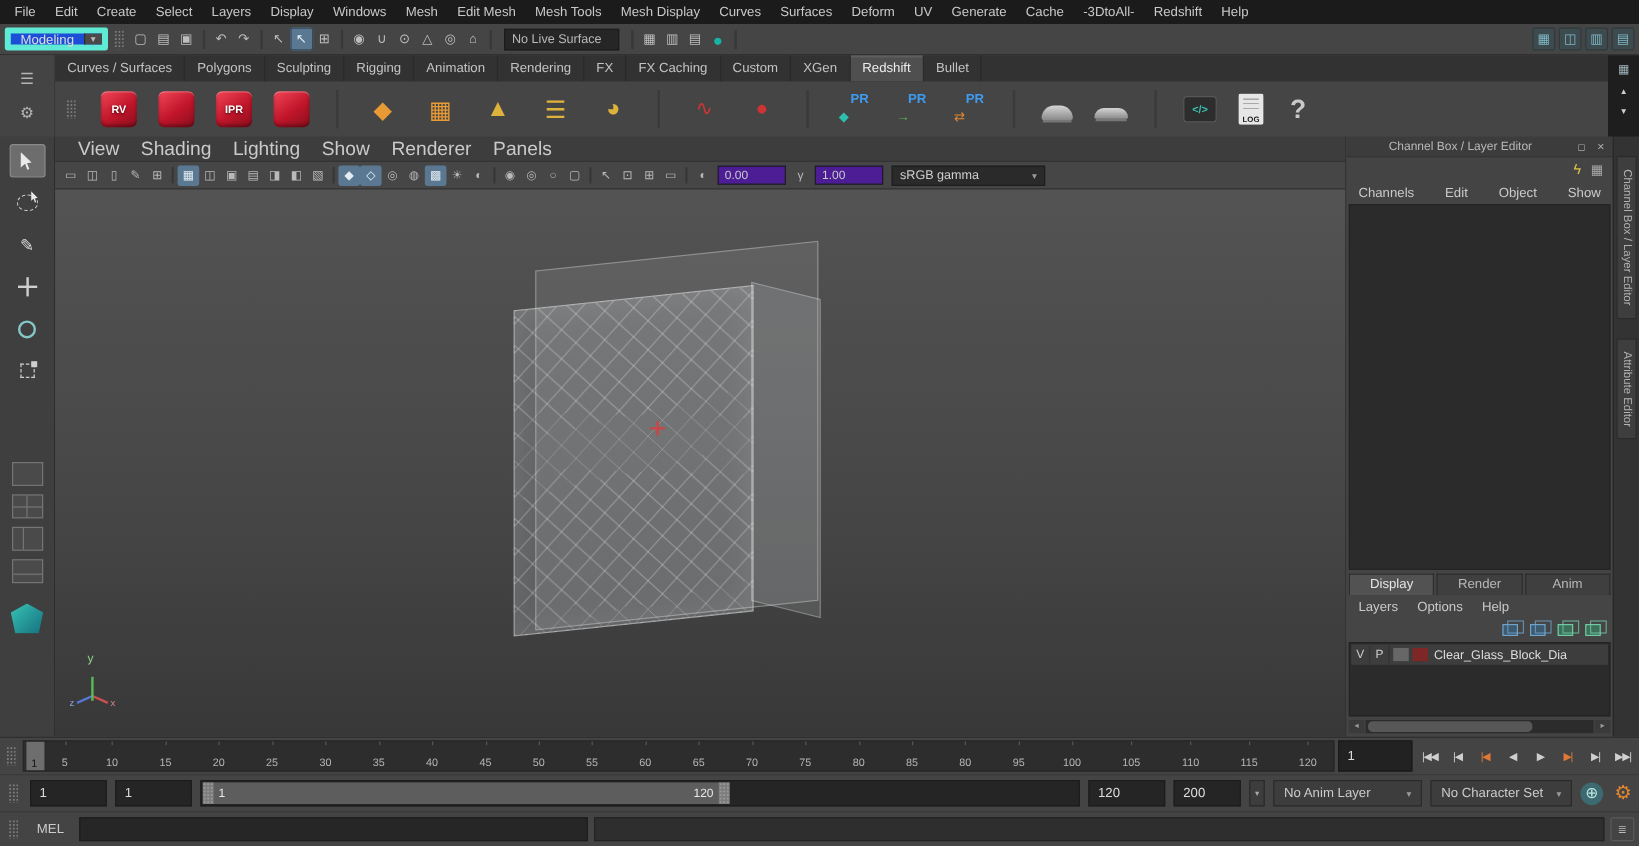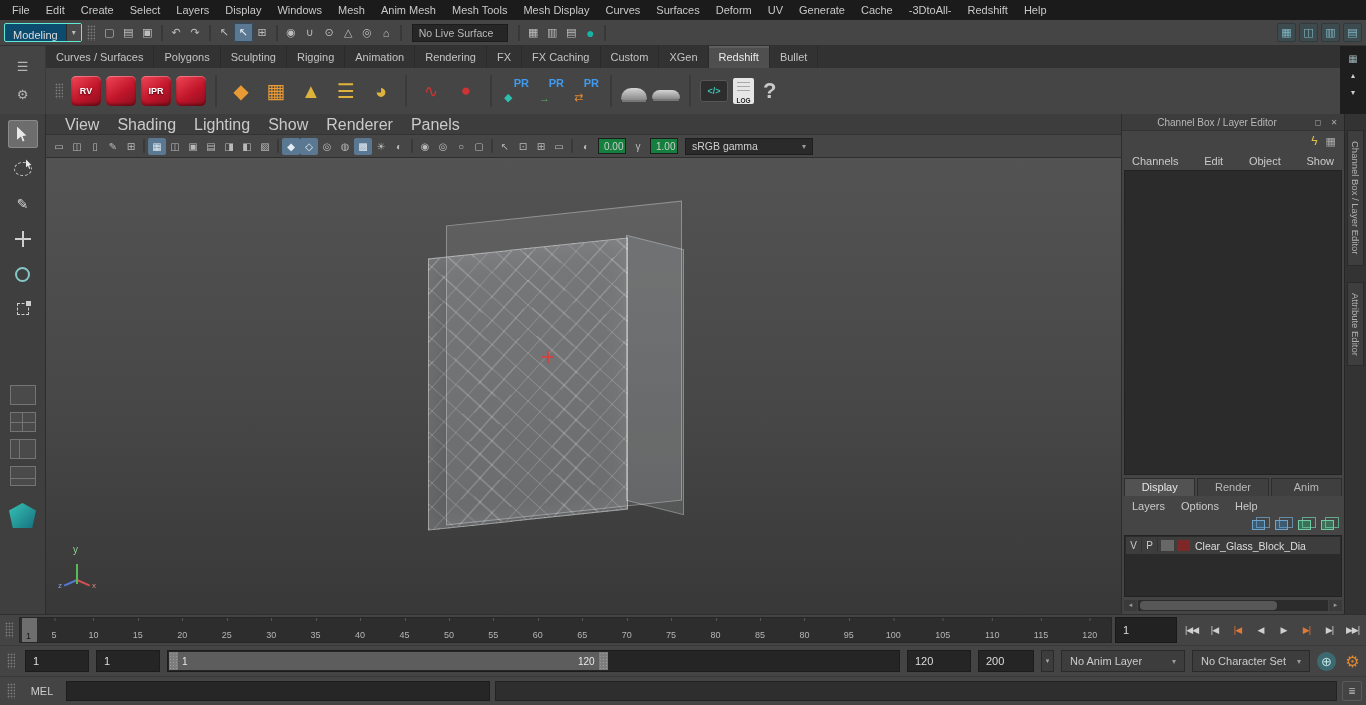--- a/index.html
+++ b/index.html
@@ -5,41 +5,41 @@
   *{margin:0;padding:0;box-sizing:border-box;font-family:"Liberation Sans","DejaVu Sans",sans-serif;user-select:none}
   html,body{width:1366px;height:705px;overflow:hidden;background:#444;color:#ccc;font-size:11px}
   .app{display:flex;flex-direction:column;width:1366px;height:705px}
 
   
   .menubar{height:20px;background:#1b1b1b;display:flex;align-items:center;padding:0 4px;flex:0 0 auto}
   .menu-item{padding:0 8px;color:#c9c9c9;font-size:11px;line-height:20px;white-space:nowrap;cursor:default}
 
   
   .toolbar{height:26px;background:#454545;border-bottom:1px solid #313131;display:flex;align-items:center;padding:0 4px;gap:2px;flex:0 0 auto}
-  .dd-box{height:19px;background:#0c4a6e;border:1px solid #5eead4;border-radius:2px;display:flex;align-items:flex-end}
+  .dd-box{height:19px;background:#1d4ed8;border:5px solid #5eead4;border-radius:2px;display:flex;align-items:flex-start}
   .dd-box .lbl{padding:0 8px;font-size:11px;color:#ddd}
   .dd-box .arr{width:15px;height:100%;border-left:1px solid #2c2c2c;display:flex;align-items:center;justify-content:center;font-size:8px;color:#bbb;background:#4a4a4a}
   .rowgrip{width:8px;height:16px;margin:0 3px;background-image:radial-gradient(#7d7d7d 0.8px,transparent 1.1px);background-size:3px 3px}
   .ticon{width:19px;height:19px;display:flex;align-items:center;justify-content:center;font-size:11px;color:#bdbdbd;border-radius:2px}
   .ticon.active{background:#5a7891;color:#e8f0f6;box-shadow:inset 0 0 0 1px #33495c}
   .ticon.sep{width:2px;height:16px;background:#383838;margin:0 4px;border-radius:0}
   .ticon.teal{color:#18b3a2;font-size:14px}
   .ticon.ws{color:#7fb7c4;background:#3d4a4e;margin-left:3px;border:1px solid #2e3a3e}
   .live-field{width:96px;height:18px;background:#262626;border:1px solid #1c1c1c;color:#b9b9b9;font-size:10.5px;display:flex;align-items:center;padding:0 6px;margin:0 4px;white-space:nowrap}
   .spacer{flex:1}
 
   
   .shelf-region{display:flex;flex:0 0 auto;height:68px;background:#454545}
   .shelf-gutter{width:46px;display:flex;flex-direction:column;align-items:center;justify-content:space-around;padding:6px 0;background:#444;border-right:1px solid #3a3a3a}
   .gutter-icon{color:#b5b5b5;font-size:13px;width:22px;text-align:center}
   .shelf-cols{flex:1;display:flex;flex-direction:column;min-width:0}
   .shelf-tabs{height:22px;background:#323232;display:flex;align-items:stretch;overflow:hidden}
   .shelf-tab{padding:0 10px;font-size:11px;line-height:22px;color:#c3c3c3;border-right:1px solid #2a2a2a;white-space:nowrap;cursor:default}
   .shelf-tab.active{background:#4f4f4f;color:#ececec;box-shadow:inset 0 2px 0 #5e5e5e}
-  .shelf-row{flex:1;background:#454545;display:flex;align-items:center;padding:0 6px;gap:5px;overflow:hidden}
+  .shelf-row{flex:1;background:#454545;display:flex;align-items:center;padding:0 6px;gap:18px;overflow:hidden}
   .shsep{width:2px;height:32px;background:#3a3a3a;margin:0 4px;flex:0 0 auto}
   .rs-cube{width:30px;height:30px;border-radius:5px;background:linear-gradient(145deg,#ee4253 5%,#c0152a 55%,#8c0f1e);display:flex;align-items:center;justify-content:center;color:#fff;font-weight:bold;font-size:9px;text-shadow:0 1px 2px rgba(0,0,0,.65);box-shadow:inset 0 1px 0 rgba(255,255,255,.3),inset 0 -2px 3px rgba(0,0,0,.35);flex:0 0 auto}
   .sh-g{width:30px;height:32px;display:flex;align-items:center;justify-content:center;font-size:20px;flex:0 0 auto}
   .c-or{color:#e89a35}.c-ye{color:#ddb33c}.c-rd{color:#cf3434;font-size:17px}
   .pr{width:30px;height:30px;position:relative;flex:0 0 auto}
   .pr .t{position:absolute;right:2px;top:1px;color:#3f9bf0;font-weight:bold;font-size:11px}
   .pr .sub{position:absolute;left:3px;bottom:2px;font-size:11px}
   .sub-teal{color:#2fbfae}.sub-green{color:#57b55a}.sub-orange{color:#e0862f}
   .dome{width:26px;height:12px;background:linear-gradient(#d4d4d4,#8a8a8a);border-radius:13px 13px 2px 2px;box-shadow:0 3px 0 -1px #777;flex:0 0 auto;margin-top:6px}
   .dome.flat{height:9px;width:28px}
@@ -73,21 +73,21 @@
   .mlogo{width:27px;height:25px;background:linear-gradient(135deg,#37c3b5,#15707f);clip-path:polygon(50% 0,100% 30%,86% 100%,14% 100%,0 30%);margin-top:10px}
 
   
   .viewport{flex:1;display:flex;flex-direction:column;min-width:0;background:#444;border-right:1px solid #2d2d2d}
   .vp-menus{height:21px;background:#3d3d3d;border-bottom:1px solid #333;display:flex;align-items:center;padding:0 10px}
   .vp-menu-item{padding:0 9px;font-size:16px;color:#cacaca;line-height:21px}
   .vp-toolbar{height:23px;background:#464646;border-bottom:1px solid #2e2e2e;display:flex;align-items:center;padding:0 4px;gap:1px;overflow:hidden}
   .vpicon{width:18px;height:17px;display:flex;align-items:center;justify-content:center;font-size:10px;color:#b9b9b9;border-radius:2px;flex:0 0 auto}
   .vpicon.active{background:#5a7891;color:#e3ecf3}
   .vpicon.sep{width:2px;height:14px;background:#383838;margin:0 3px}
-  .vpfield{width:28px;height:16px;background:#15803d;border:1px solid #1d1d1d;color:#ccc;font-size:10px;display:flex;align-items:center;padding:0 5px;margin:0 2px;flex:0 0 auto}
+  .vpfield{width:57px;height:16px;background:#4c1d95;border:1px solid #1d1d1d;color:#ccc;font-size:10px;display:flex;align-items:center;padding:0 5px;margin:0 2px;flex:0 0 auto}
   .vpselect{width:128px;height:17px;background:#2a2a2a;border:1px solid #1e1e1e;display:flex;align-items:center;justify-content:space-between;padding:0 6px;font-size:10.5px;color:#cfcfcf;margin-left:4px;flex:0 0 auto}
   .vpselect .arr{font-size:8px;color:#9a9a9a}
   .canvas{flex:1;position:relative;overflow:hidden;background:linear-gradient(#535353 0%,#474747 55%,#383838 100%)}
   .glass-back{position:absolute;left:400px;top:55px;width:236px;height:300px;transform:skewY(-6deg);background:rgba(232,239,246,.10);border:1px solid rgba(255,255,255,.30)}
   .glass-side{position:absolute;left:580px;top:84px;width:58px;height:266px;transform:skewY(14deg);background:rgba(240,245,250,.13);border:1px solid rgba(255,255,255,.28)}
   .glass-front{position:absolute;left:382px;top:90px;width:200px;height:272px;transform:skewY(-6deg);background:rgba(236,242,248,.17);border:1px solid rgba(255,255,255,.42);
     background-image:repeating-linear-gradient(45deg,rgba(255,255,255,.22) 0 1px,transparent 1px 17px),repeating-linear-gradient(-45deg,rgba(255,255,255,.22) 0 1px,transparent 1px 17px);
     box-shadow:inset 0 0 28px rgba(255,255,255,.12)}
   .pivot{position:absolute;left:496px;top:193px;width:12px;height:12px}
   .pivot::before{content:"";position:absolute;left:5px;top:0;width:1.5px;height:12px;background:#cc4444}
@@ -180,21 +180,21 @@
   <nav class="menubar">
 
   <span class="menu-item">File</span>
       <span class="menu-item">Edit</span>
       <span class="menu-item">Create</span>
       <span class="menu-item">Select</span>
       <span class="menu-item">Layers</span>
       <span class="menu-item">Display</span>
       <span class="menu-item">Windows</span>
       <span class="menu-item">Mesh</span>
-      <span class="menu-item">Anim Mesh</span>
+      <span class="menu-item">Edit Mesh</span>
       <span class="menu-item">Mesh Tools</span>
       <span class="menu-item">Mesh Display</span>
       <span class="menu-item">Curves</span>
       <span class="menu-item">Surfaces</span>
       <span class="menu-item">Deform</span>
       <span class="menu-item">UV</span>
       <span class="menu-item">Generate</span>
       <span class="menu-item">Cache</span>
       <span class="menu-item">-3DtoAll-</span>
       <span class="menu-item">Redshift</span>

